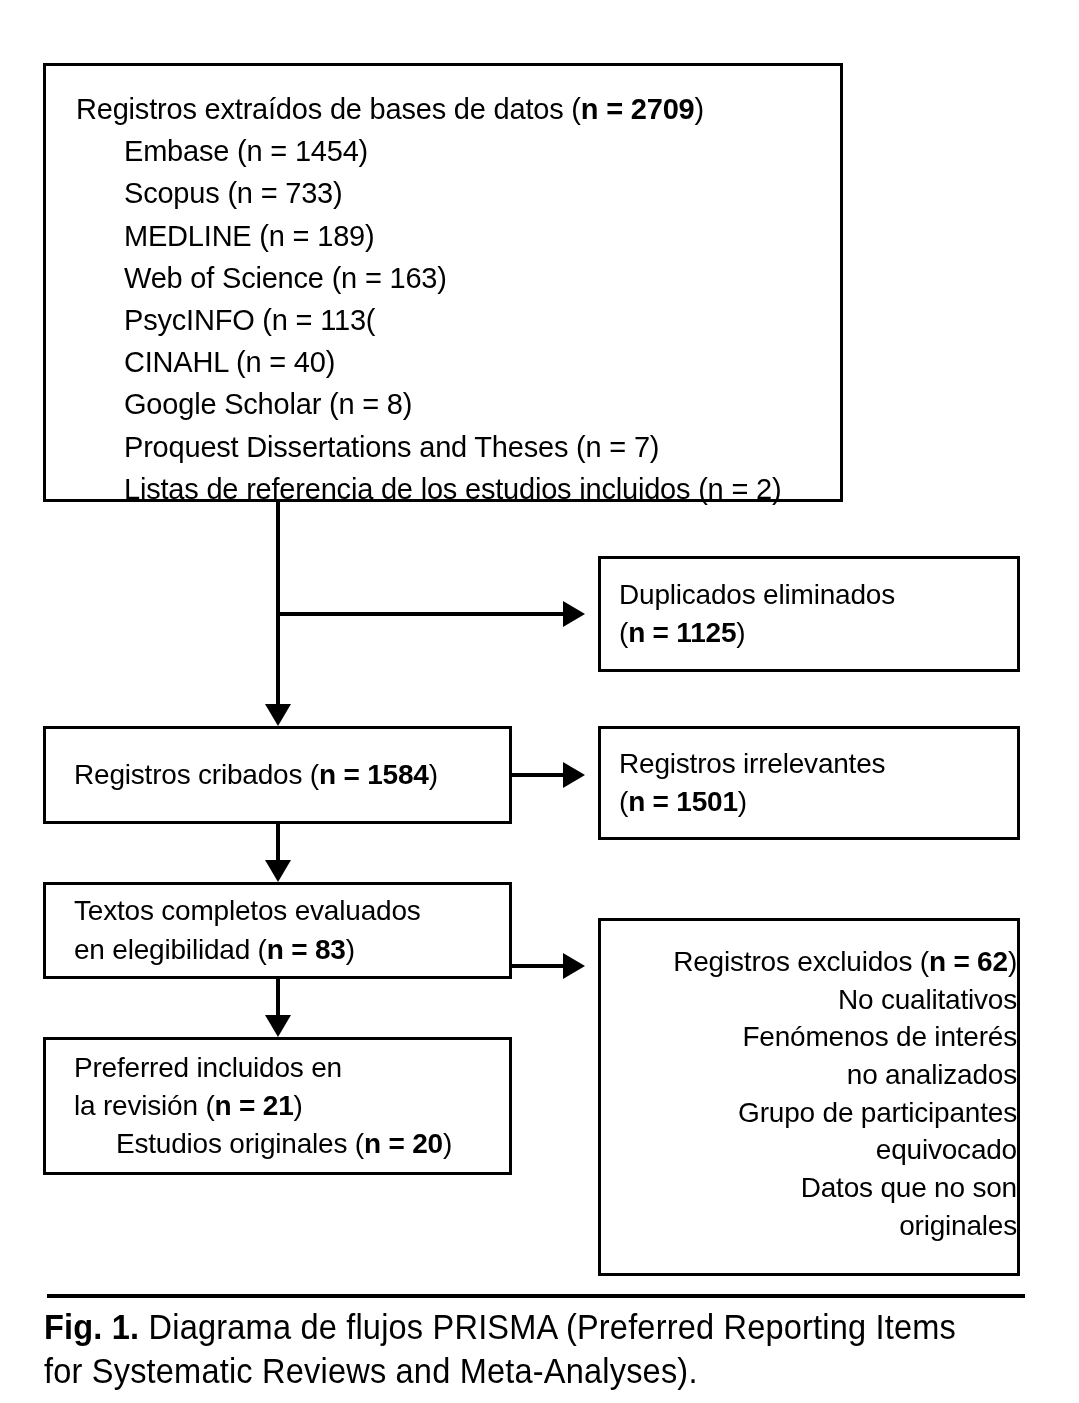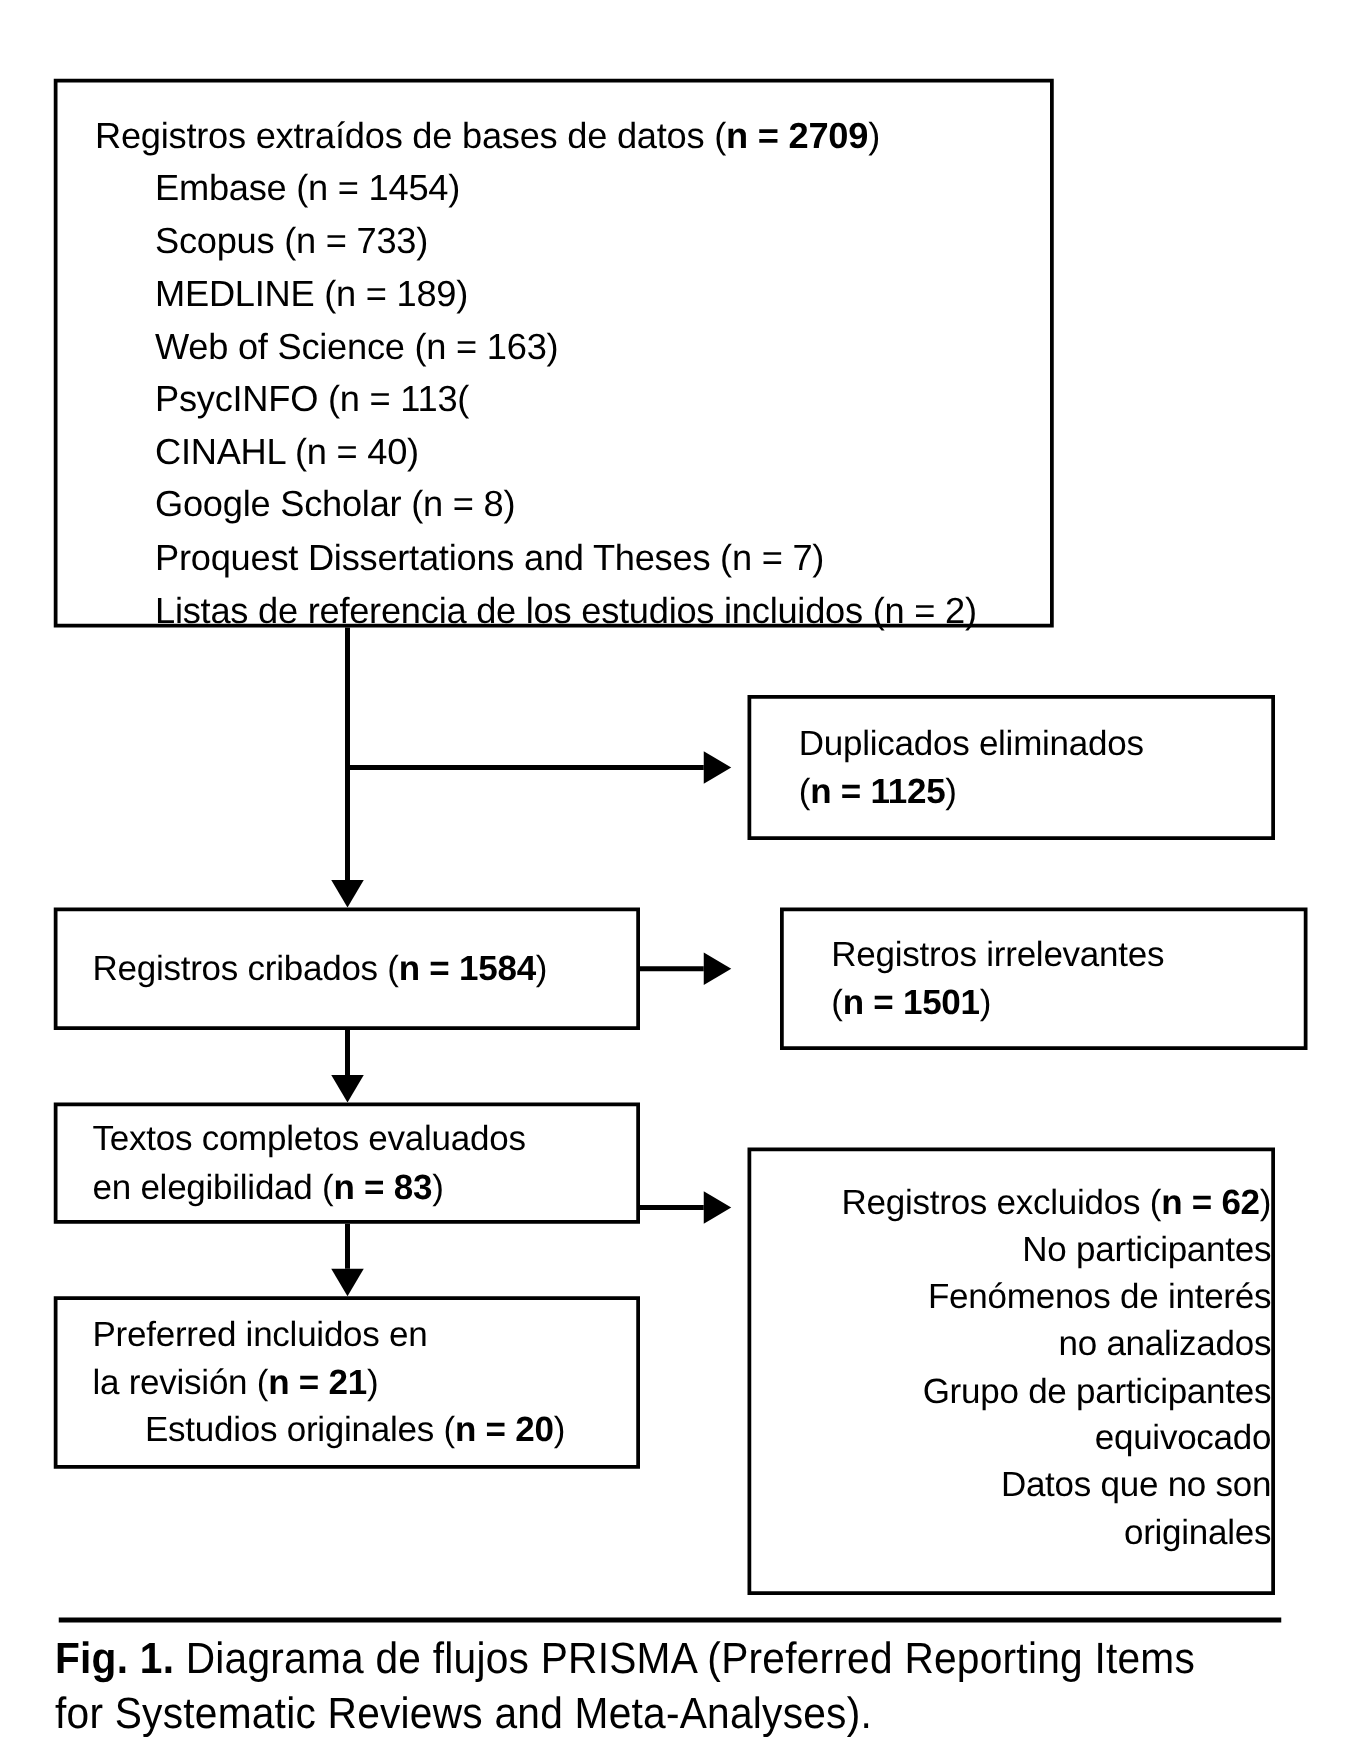--- a/index.html
+++ b/index.html
@@ -39,21 +39,21 @@
   }
   .line.indent { padding-left: 48px; }
   .line.indent-sm { padding-left: 42px; }
   .b { font-weight: bold; }
 
   
   #box-sources .box-inner { padding: 22px 0 22px 30px; justify-content: flex-start; }
   #box-sources .line { font-size: 29px; line-height: 1.455; }
 
   
-  .right-box .box-inner { padding-left: 38px; }
+  .right-box .box-inner { padding-left: 18px; }
   .right-box .line { font-size: 28px; line-height: 1.34; }
 
   #box-excluded .box-inner { justify-content: flex-start; padding-top: 22px; padding-left: 26px; }
   #box-excluded .line { line-height: 1.345; }
   #box-excluded .line.indent { padding-left: 46px; }
 
   
   .left-box .box-inner { padding-left: 28px; }
   .left-box .line { font-size: 28px; line-height: 1.36; }
 
@@ -144,21 +144,21 @@
 
   <div class="box left-box" id="box-screened" style="left:43px; top:726px; width:469px; height:98px;">
     <div class="box-inner">
       <div class="line"><span>Registros cribados (</span><span class="b">n = 1584</span><span>)</span></div>
     </div>
   </div>
 
   <div class="hline" style="left:512px; top:773px; width:51px;"></div>
   <div class="arrow-right" style="left:563px; top:762px;"></div>
 
-  <div class="box right-box" id="box-irrelevant" style="left:598px; top:726px; width:422px; height:114px;margin-left:26px;">
+  <div class="box right-box" id="box-irrelevant" style="left:598px; top:726px; width:422px; height:114px;">
     <div class="box-inner">
       <div class="line">Registros irrelevantes</div>
       <div class="line"><span>(</span><span class="b">n = 1501</span><span>)</span></div>
     </div>
   </div>
 
   <div class="vline" style="left:276px; top:824px; height:36px;"></div>
   <div class="arrow-down" style="left:265px; top:860px;"></div>
 
   <div class="box left-box" id="box-fulltext" style="left:43px; top:882px; width:469px; height:97px;">
@@ -167,21 +167,21 @@
       <div class="line"><span>en elegibilidad (</span><span class="b">n = 83</span><span>)</span></div>
     </div>
   </div>
 
   <div class="hline" style="left:512px; top:964px; width:51px;"></div>
   <div class="arrow-right" style="left:563px; top:953px;"></div>
 
   <div class="box right-box" id="box-excluded" style="left:598px; top:918px; width:422px; height:358px;text-align:right;">
     <div class="box-inner">
       <div class="line"><span>Registros excluidos (</span><span class="b">n = 62</span><span>)</span></div>
-      <div class="line indent">No participantes</div>
+      <div class="line indent">No cualitativos</div>
       <div class="line indent">Fenómenos de interés</div>
       <div class="line indent">no analizados</div>
       <div class="line indent">Grupo de participantes</div>
       <div class="line indent">equivocado</div>
       <div class="line indent">Datos que no son</div>
       <div class="line indent">originales</div>
     </div>
   </div>
 
   <div class="vline" style="left:276px; top:979px; height:36px;"></div>

